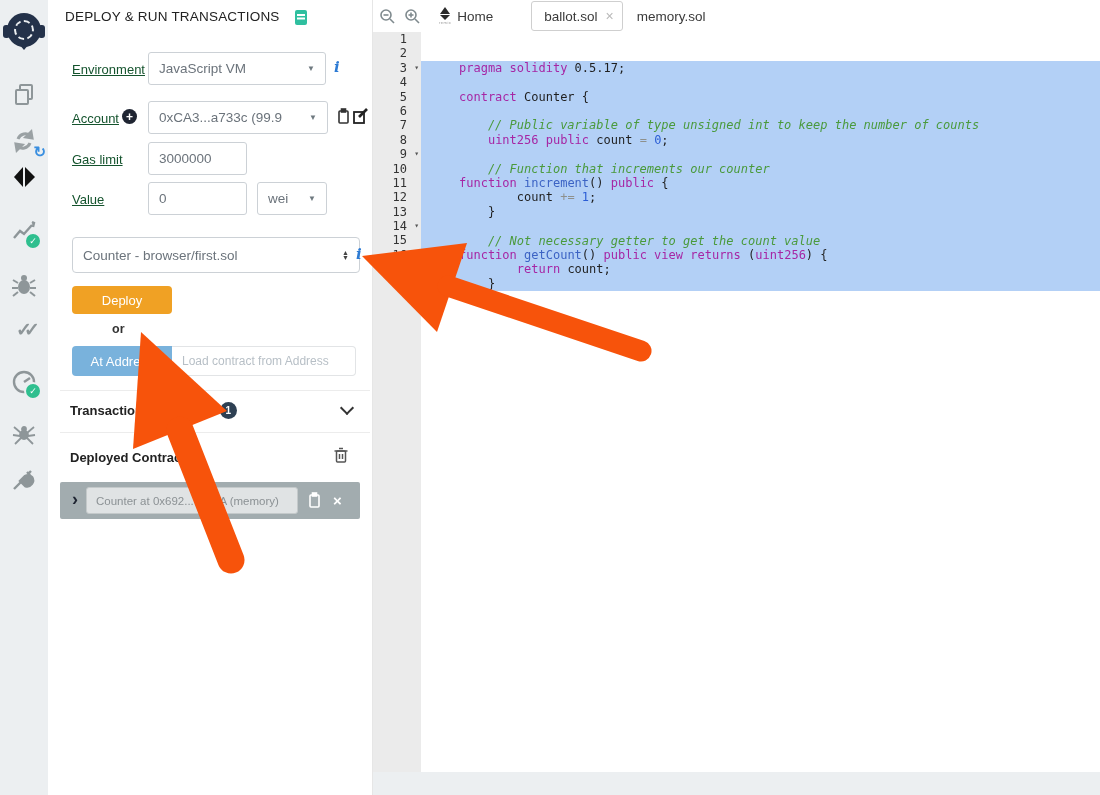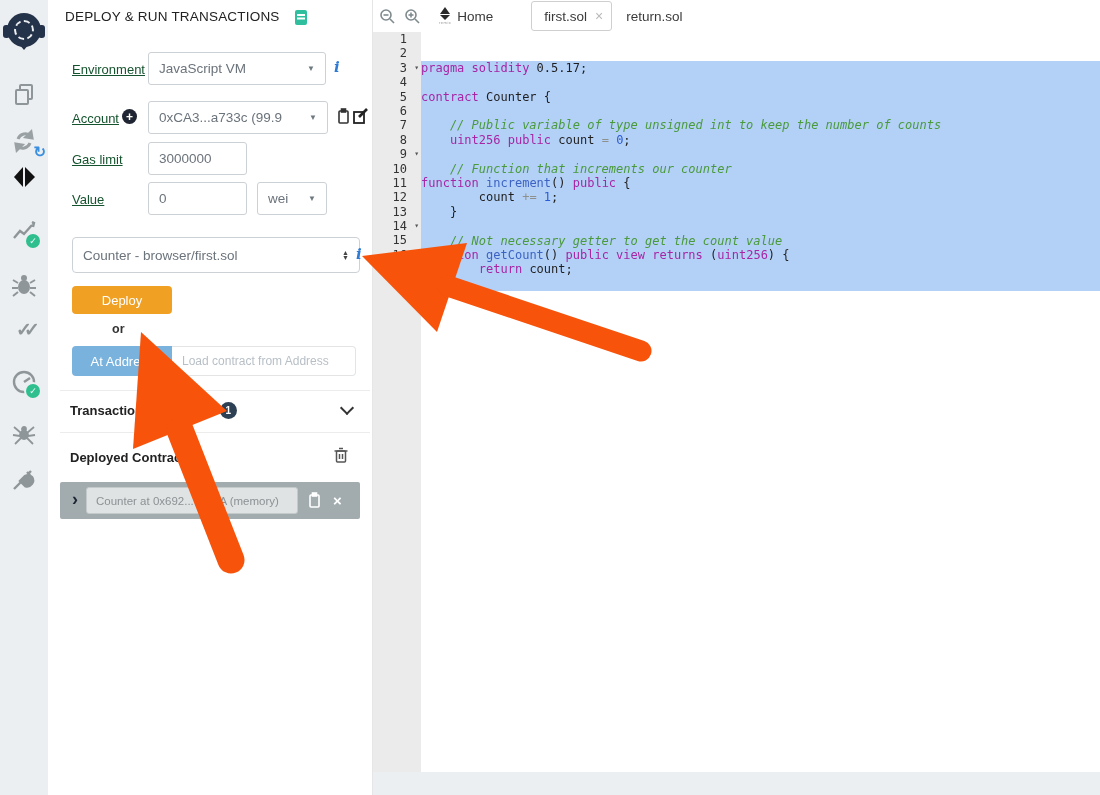--- a/index.html
+++ b/index.html
@@ -59,21 +59,21 @@
   .mini-eth .d1{width:0;height:0;border-left:5px solid transparent;border-right:5px solid transparent;border-bottom:7px solid #2a2a2a;}
   .mini-eth .d2{width:0;height:0;border-left:5px solid transparent;border-right:5px solid transparent;border-top:5px solid #2a2a2a;margin-top:1px;}
   .mini-eth .cap{font-size:4px;color:#999;letter-spacing:.5px;}
   .gutter{position:absolute;left:0;top:32px;width:48px;bottom:23px;background:#ebebeb;
           font-family:"DejaVu Sans Mono",monospace;font-size:12px;color:#333;}
   .gr{height:14.4px;line-height:14.4px;text-align:right;padding-right:14px;position:relative;}
   .fold{position:absolute;right:2px;top:0;font-size:8px;color:#555;}
   .code{position:absolute;left:48px;top:32px;right:0;bottom:23px;
         font-family:"DejaVu Sans Mono",monospace;font-size:12px;line-height:14.4px;white-space:pre;color:#1f1f1f;}
   .sel-block{background:#b3d0f6;}
-  .cl{height:14.4px;padding-left:0;}
+  .cl{height:14.4px;padding-left:20px;margin-left:18px;}
   .tk-kw{color:#a626a4;}.tk-fn{color:#3c63c4;}.tk-num{color:#2a5cd5;}
   .tk-com{color:#4a9a3c;font-style:italic;}.tk-op{color:#8e908c;}.tk-pl{color:#1f1f1f;}
   .bottomstrip{position:absolute;left:0;right:0;bottom:0;height:23px;background:#eceff1;}
 
   .overlay{position:absolute;left:0;top:0;width:1100px;height:795px;pointer-events:none;z-index:40;}
 </style>
 </head>
 <body>
 
 <div class="app">
@@ -258,25 +258,25 @@
         </svg>
       <span class="mini-eth">
           <span class="d1"></span>
           <span class="d2"></span>
           <span class="cap">remix</span>
         </span>
       <span class="tab">
           <span>Home</span>
         </span>
       <span class="tab active" style="margin-left:38px">
-        <span>first.sol</span>
+        <span>ballot.sol</span>
         <span class="x">×</span>
       </span>
       <span class="tab" style="margin-left:14px">
-          <span>return.sol</span>
+          <span>memory.sol</span>
         </span>
     </div>
     <div class="gutter">
         <div class="gr">1</div>
         <div class="gr">2</div>
         <div class="gr">3<span class="fold">▾</span></div>
         <div class="gr">4</div>
         <div class="gr">5</div>
         <div class="gr">6</div>
         <div class="gr">7</div>

